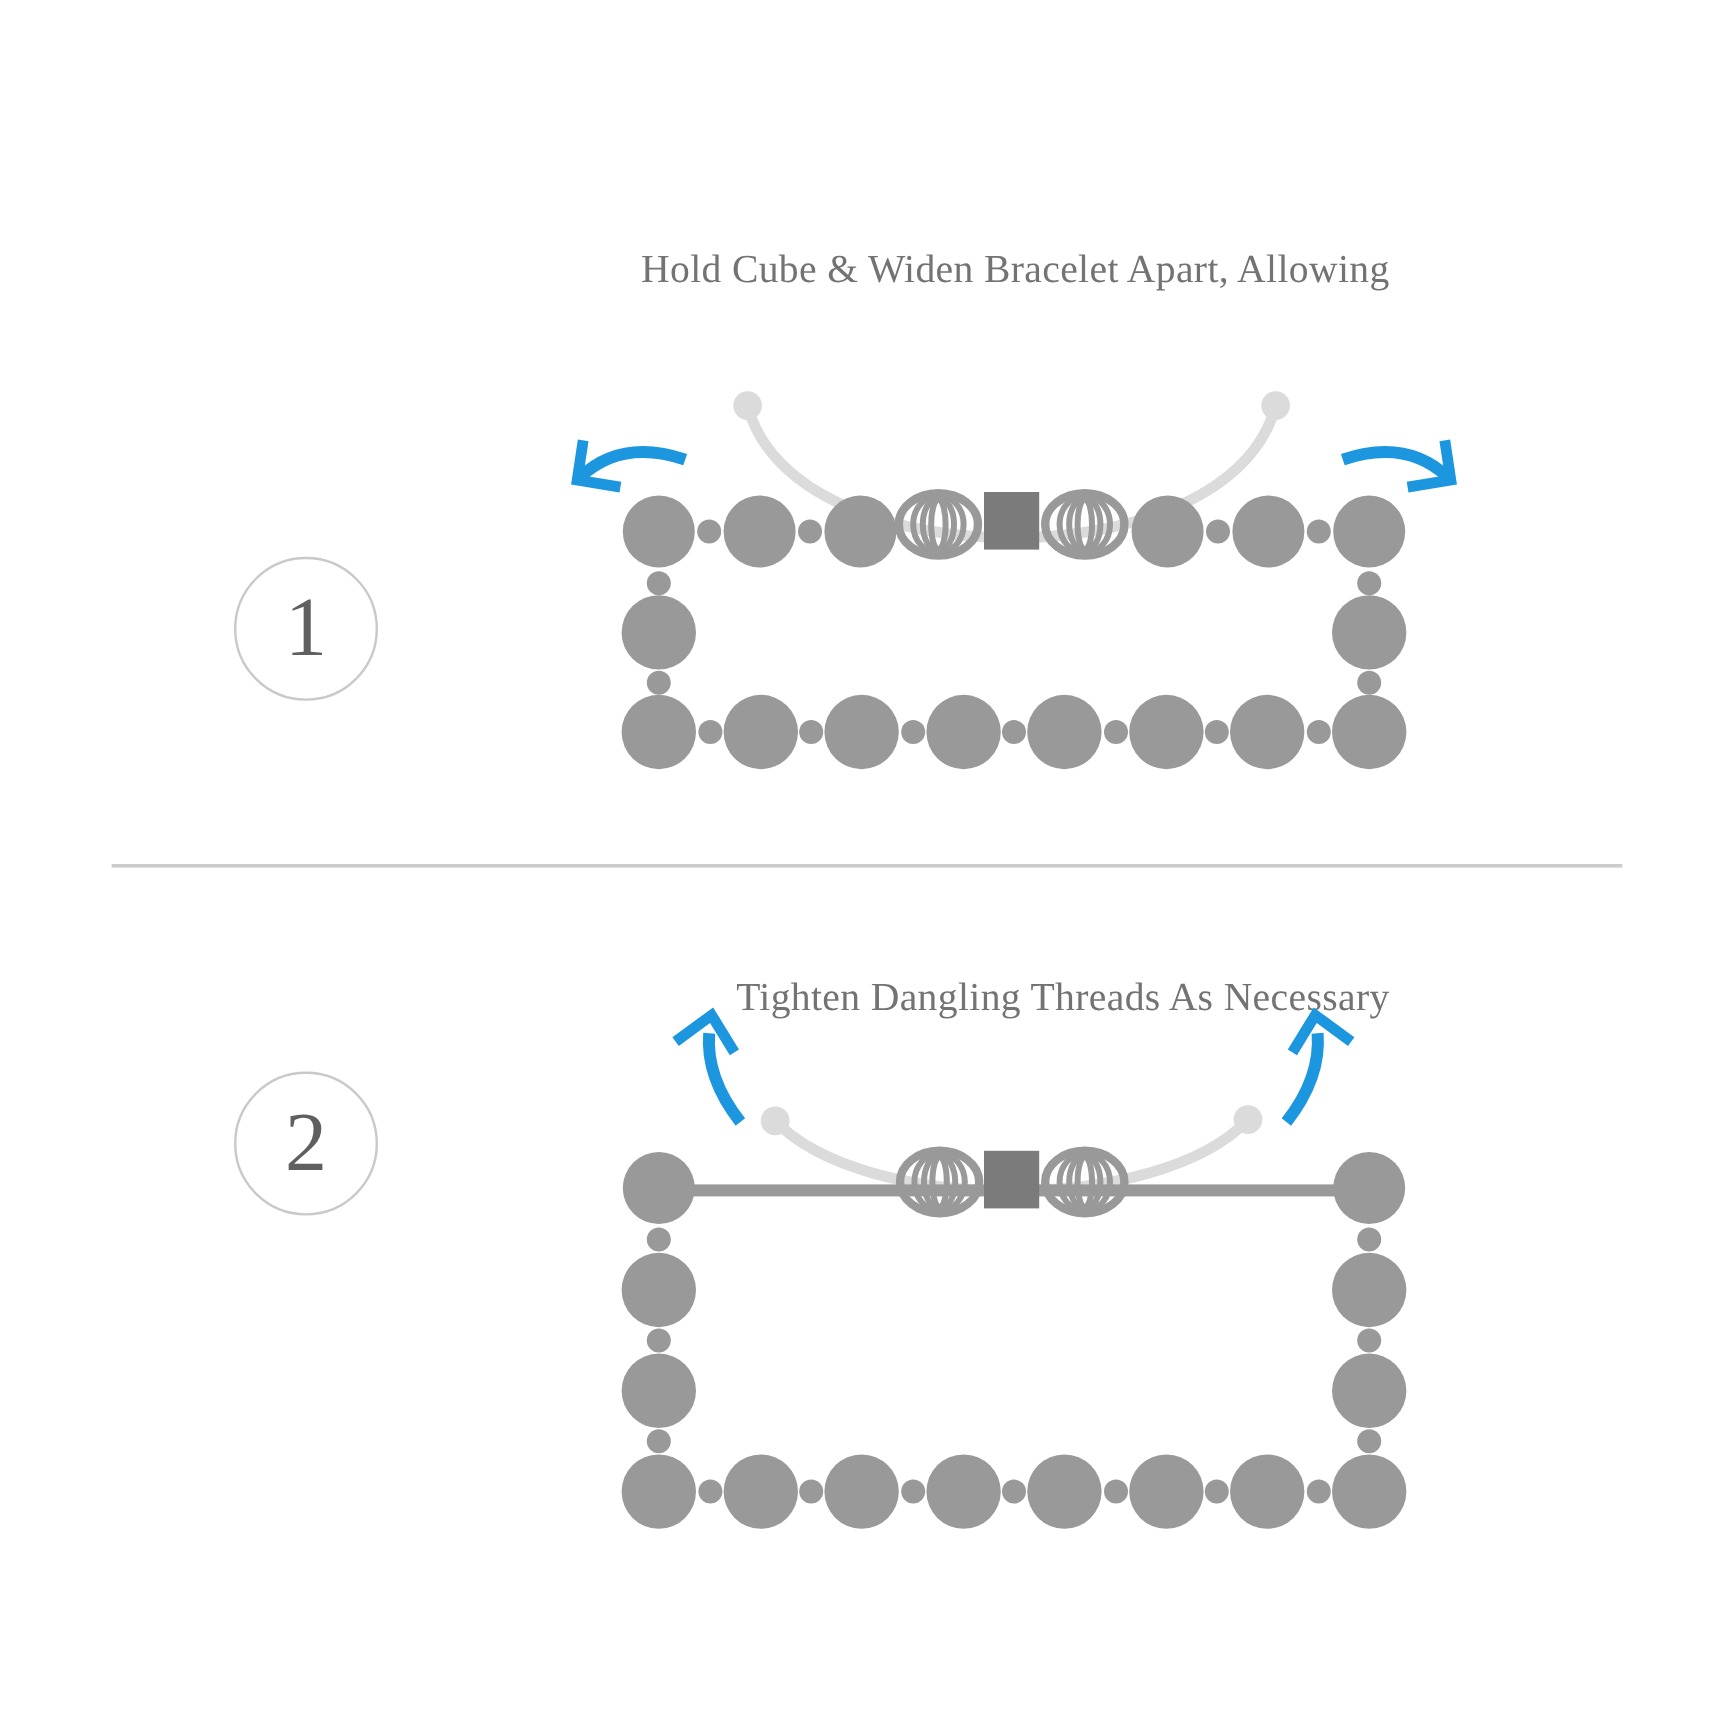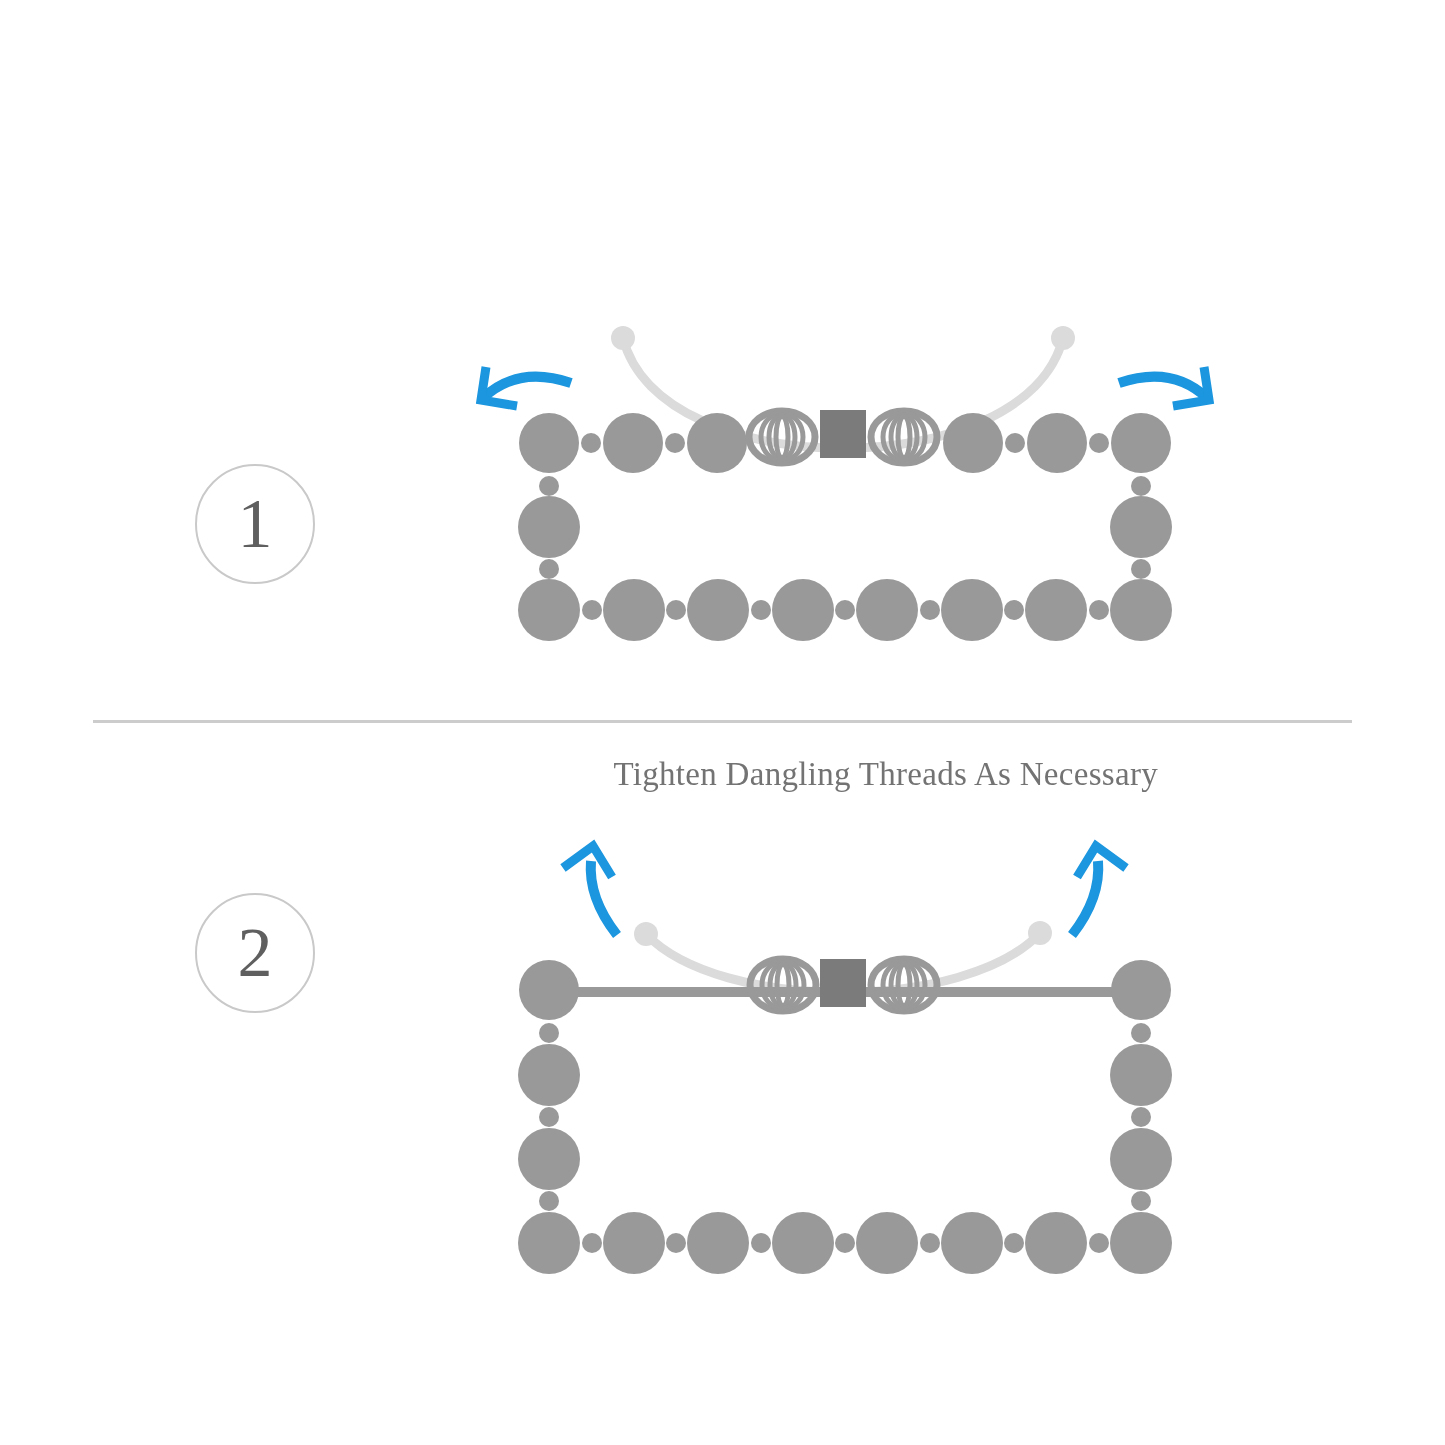--- a/index.html
+++ b/index.html
@@ -9,21 +9,21 @@
     font-family:"Liberation Serif", serif;
   }
   .caption{
     position:absolute;right:287px;text-align:right;
     font-size:33px;line-height:57px;
     color:var(--color-caption-text,#737373);
     letter-spacing:.3px;white-space:nowrap;
   }
   .caption div:empty{display:none;}
   #caption-1{top:197px;}
-  #caption-2{top:746px;text-align:right;}
+  #caption-2{top:804px;text-align:right;}
   .badge{
     position:absolute;left:195px;width:120px;height:120px;box-sizing:border-box;
     border:2px solid var(--color-circle-border,#c9c9c9);border-radius:50%;
     display:flex;align-items:center;justify-content:center;
     font-size:70px;color:var(--color-step-number,#5f5f5f);
   }
   #badge-1{top:464px;}
   #badge-2{top:893px;}
   .divider{
     position:absolute;left:93px;top:720px;width:1259px;height:3px;
@@ -39,20 +39,21 @@
   .cube{fill:var(--color-cube,#7b7b7b);}
   .thread{fill:none;stroke:var(--color-thread,#dbdbdb);stroke-width:9;stroke-linecap:round;}
   .thread-end{fill:var(--color-thread,#dbdbdb);}
   .arrow path{fill:none;stroke:var(--color-arrow,#1b96df);stroke-width:10;}
   .arrow path.head{stroke-width:9;stroke-linejoin:miter;}
 </style>
 </head>
 <body style="background: rgb(255, 255, 255);">
 
 <div class="caption" id="caption-1">
+  <div>Hold Cube &amp; Widen Bracelet Apart, Allowing</div>
 </div>
 
 <div class="badge" id="badge-1">
   <span>1</span>
 </div>
 
 <svg class="diagram" id="diagram-1" viewBox="0 280 1445 440">
 
   <path class="thread" d="M623,338 C660,485 1026,485 1063,338"></path>
   <circle class="thread-end" cx="623" cy="338" r="12"></circle>

